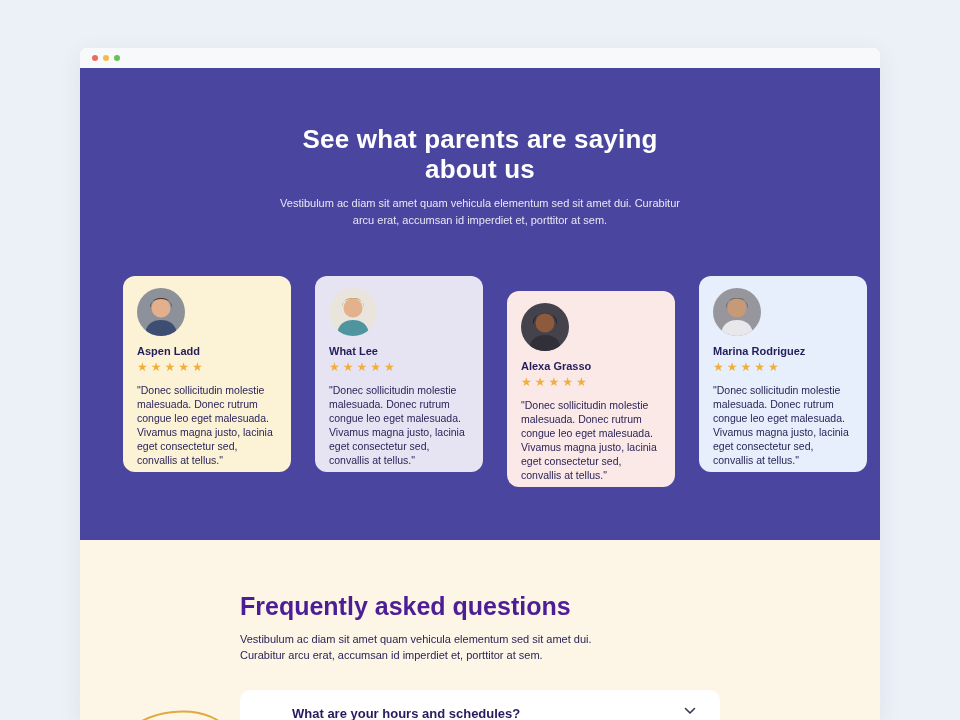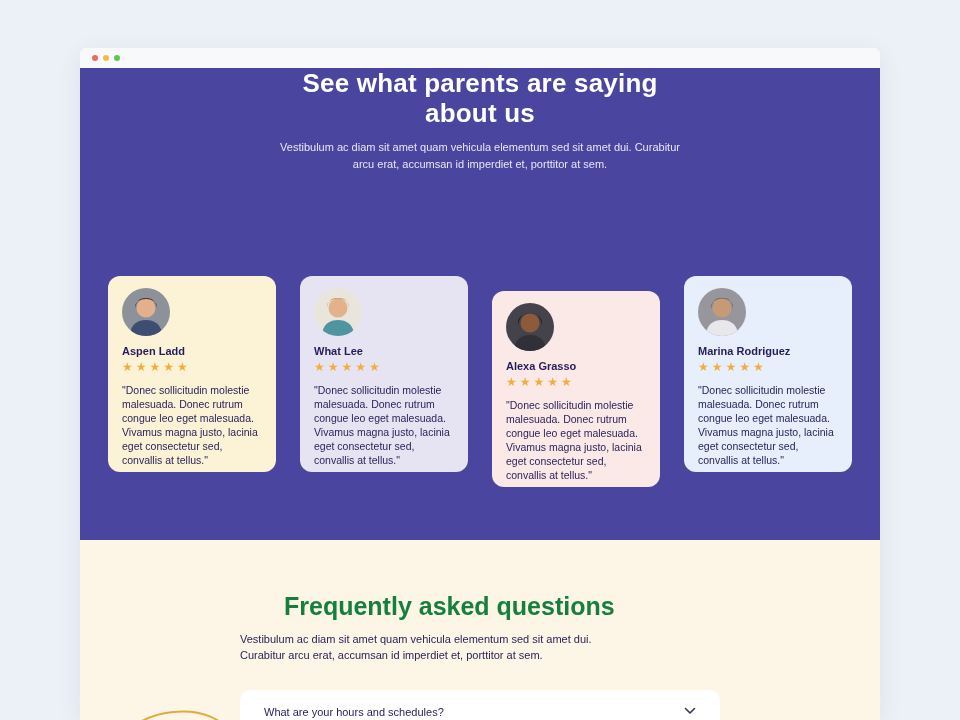--- a/index.html
+++ b/index.html
@@ -32,20 +32,21 @@
     gap: 5px;
   }
   .titlebar svg { display: block; }
 
   
   .hero {
     position: relative;
     height: 472px;
   }
   .hero-title {
+    padding-top: 56px;
     text-align: center;
     color: #FFFFFF;
     font-size: 26px;
     line-height: 30px;
     font-weight: bold;
     white-space: pre-line;
     letter-spacing: 0.2px;
   }
   .hero-sub {
     margin: 11px auto 0;
@@ -97,22 +98,21 @@
   .faq {
     position: relative;
     height: 200px;
     background: #FDF5E6;
     padding-left: 160px;
   }
   .faq-title {
     padding-top: 52px;
     font-size: 25px;
     font-weight: bold;
-    color: #15803d;
-    margin-left: 44px;
+    color: #4c1d95;
   }
   .faq-sub {
     margin-top: 10px;
     font-size: 11px;
     line-height: 16px;
     color: #2A2458;
     white-space: pre-line;
   }
   .faq-item {
     position: absolute;
@@ -120,23 +120,24 @@
     width: 480px; height: 64px;
     background: #FFFFFF;
     border-radius: 10px;
     display: flex;
     align-items: flex-start;
     justify-content: space-between;
     padding: 16px 24px 0 24px;
     cursor: pointer;
   }
   .faq-q {
-    font-size: 11px;
-    font-weight: normal;
+    font-size: 13px;
+    font-weight: bold;
     color: #2A1A5E;
+    margin-left: 28px;
   }
   .chevron { margin-top: 1px; }
 
   .doodle {
     position: absolute;
     left: 30px; top: 156px;
   }
 </style>
 </head>
 <body>
@@ -157,21 +158,21 @@
     </div>
 
     <section class="hero" style="background: rgb(74, 69, 158);">
       <h1 class="hero-title">See what parents are saying
 about us</h1>
       <p class="hero-sub">Vestibulum ac diam sit amet quam vehicula elementum sed sit amet dui. Curabitur
 arcu erat, accumsan id imperdiet et, porttitor at sem.</p>
 
       <div class="cards">
 
-        <div class="card" style="background: rgb(252, 243, 215);">
+        <div class="card" style="background: rgb(252, 243, 215); margin-left: 15px;">
           <div class="avatar">
             <svg width="48" height="48" viewBox="0 0 48 48">
               <rect width="48" height="48" fill="#8D9199"></rect>
               <path d="M8 48 C8 36 16 32 24 32 C32 32 40 36 40 48 Z" fill="#3D4E72"></path>
               <circle cx="24" cy="20" r="9.5" fill="#E2B08C"></circle>
               <path d="M13 20 C12 8 36 8 35 20 C33 12 30 10 24 10 C18 10 15 12 13 20 Z" fill="#54382A"></path>
             </svg>
           </div>
           <div class="name">Aspen Ladd</div>
           <div class="stars">★★★★★</div>

